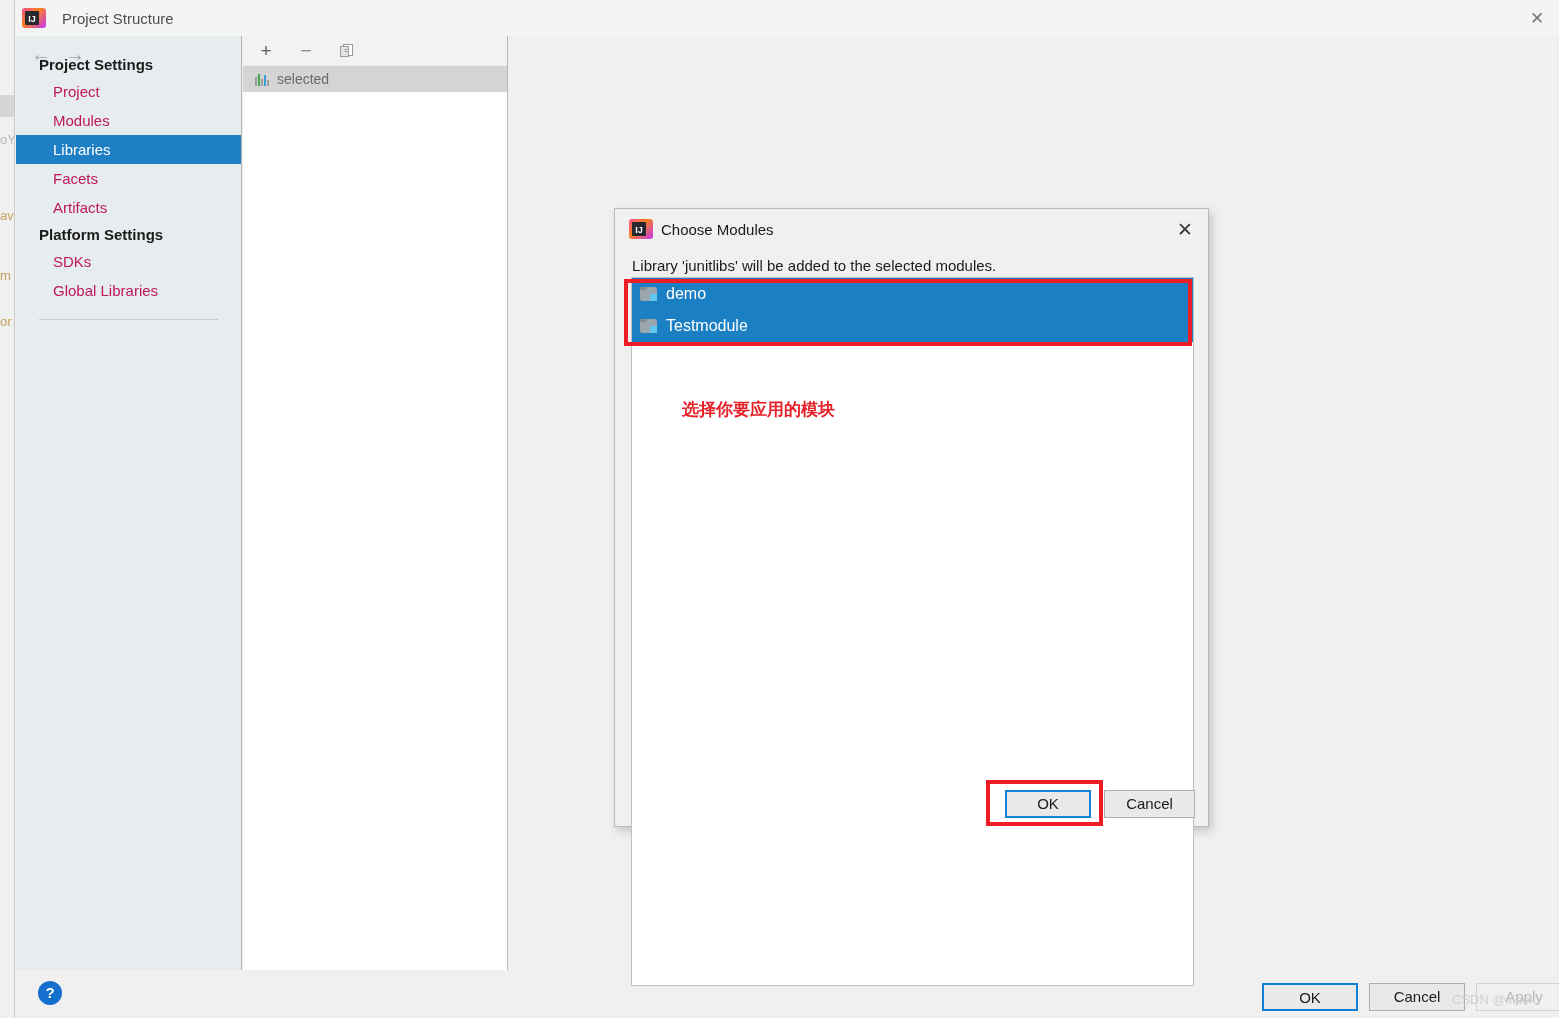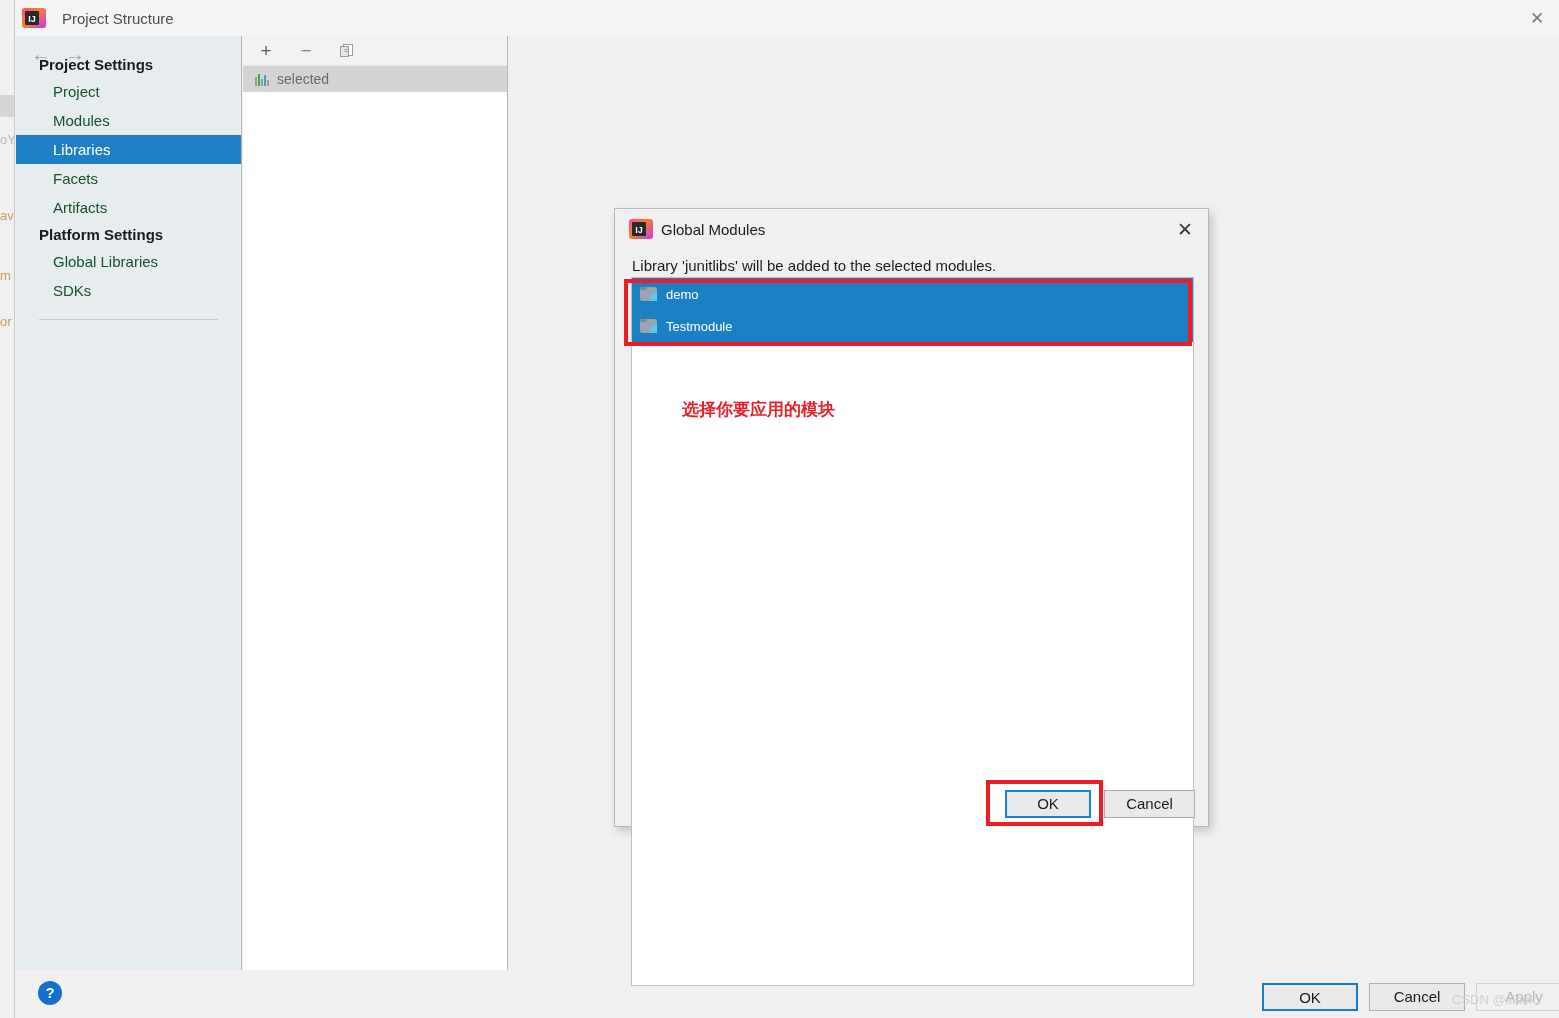--- a/index.html
+++ b/index.html
@@ -91,21 +91,21 @@
     padding: 4px 0 4px 23px;
     font-size: 15px;
     font-weight: bold;
     color: #1b1b1b;
   }
   .nav-item {
     height: 29px;
     line-height: 29px;
     padding-left: 37px;
     font-size: 15px;
-    color: #14532d;
+    color: #be185d;
     cursor: default;
   }
   .nav-item.selected {
     background: #1f7fc4;
     color: #ffffff;
   }
   .nav-sep {
     margin: 14px 23px 0 23px;
     border-top: 1px solid #c4ccd1;
   }
@@ -264,21 +264,21 @@
     background: #ffffff;
     border: 1px solid #c0c0c0;
     overflow: hidden;
   }
   .mod-row {
     height: 32px;
     display: flex;
     align-items: center;
     padding-left: 8px;
     gap: 9px;
-    font-size: 13px;
+    font-size: 16px;
     color: #1b1b1b;
   }
   .mod-row.selected {
     background: #1b7fc4;
     color: #ffffff;
   }
   .mod-icon {
     width: 17px; height: 14px;
     position: relative;
     flex: none;
@@ -401,22 +401,22 @@
         <div class="nav-group-title">Project Settings</div>
         <div class="nav-item">Project</div>
         <div class="nav-item">Modules</div>
         <div class="nav-item selected">Libraries</div>
         <div class="nav-item">Facets</div>
         <div class="nav-item">Artifacts</div>
       </div>
 
       <div>
         <div class="nav-group-title">Platform Settings</div>
+        <div class="nav-item">SDKs</div>
         <div class="nav-item">Global Libraries</div>
-        <div class="nav-item">SDKs</div>
       </div>
 
       <div class="nav-sep"></div>
 
     </div>
 
     <div class="lib-panel">
       <div class="lib-toolbar">
         <div class="tb-btn">+</div>
         <div class="tb-btn minus">−</div>
@@ -450,21 +450,21 @@
     </div>
   </div>
 
   <div class="dialog">
     <div class="dlg-title">
       <div class="title-ij-icon" style="margin-left:0;">
         <div class="ij">
             <span class="ij-lbl">IJ</span>
           </div>
       </div>
-      <div class="dlg-title-text">Global Modules</div>
+      <div class="dlg-title-text">Choose Modules</div>
       <div class="dlg-close">✕</div>
     </div>
 
     <div class="dlg-desc">Library 'junitlibs' will be added to the selected modules.</div>
 
     <div class="dlg-list">
       <div class="mod-row selected">
         <span class="mod-icon">
           <span class="fold-back"></span>
             <span class="fold-tab"></span>

